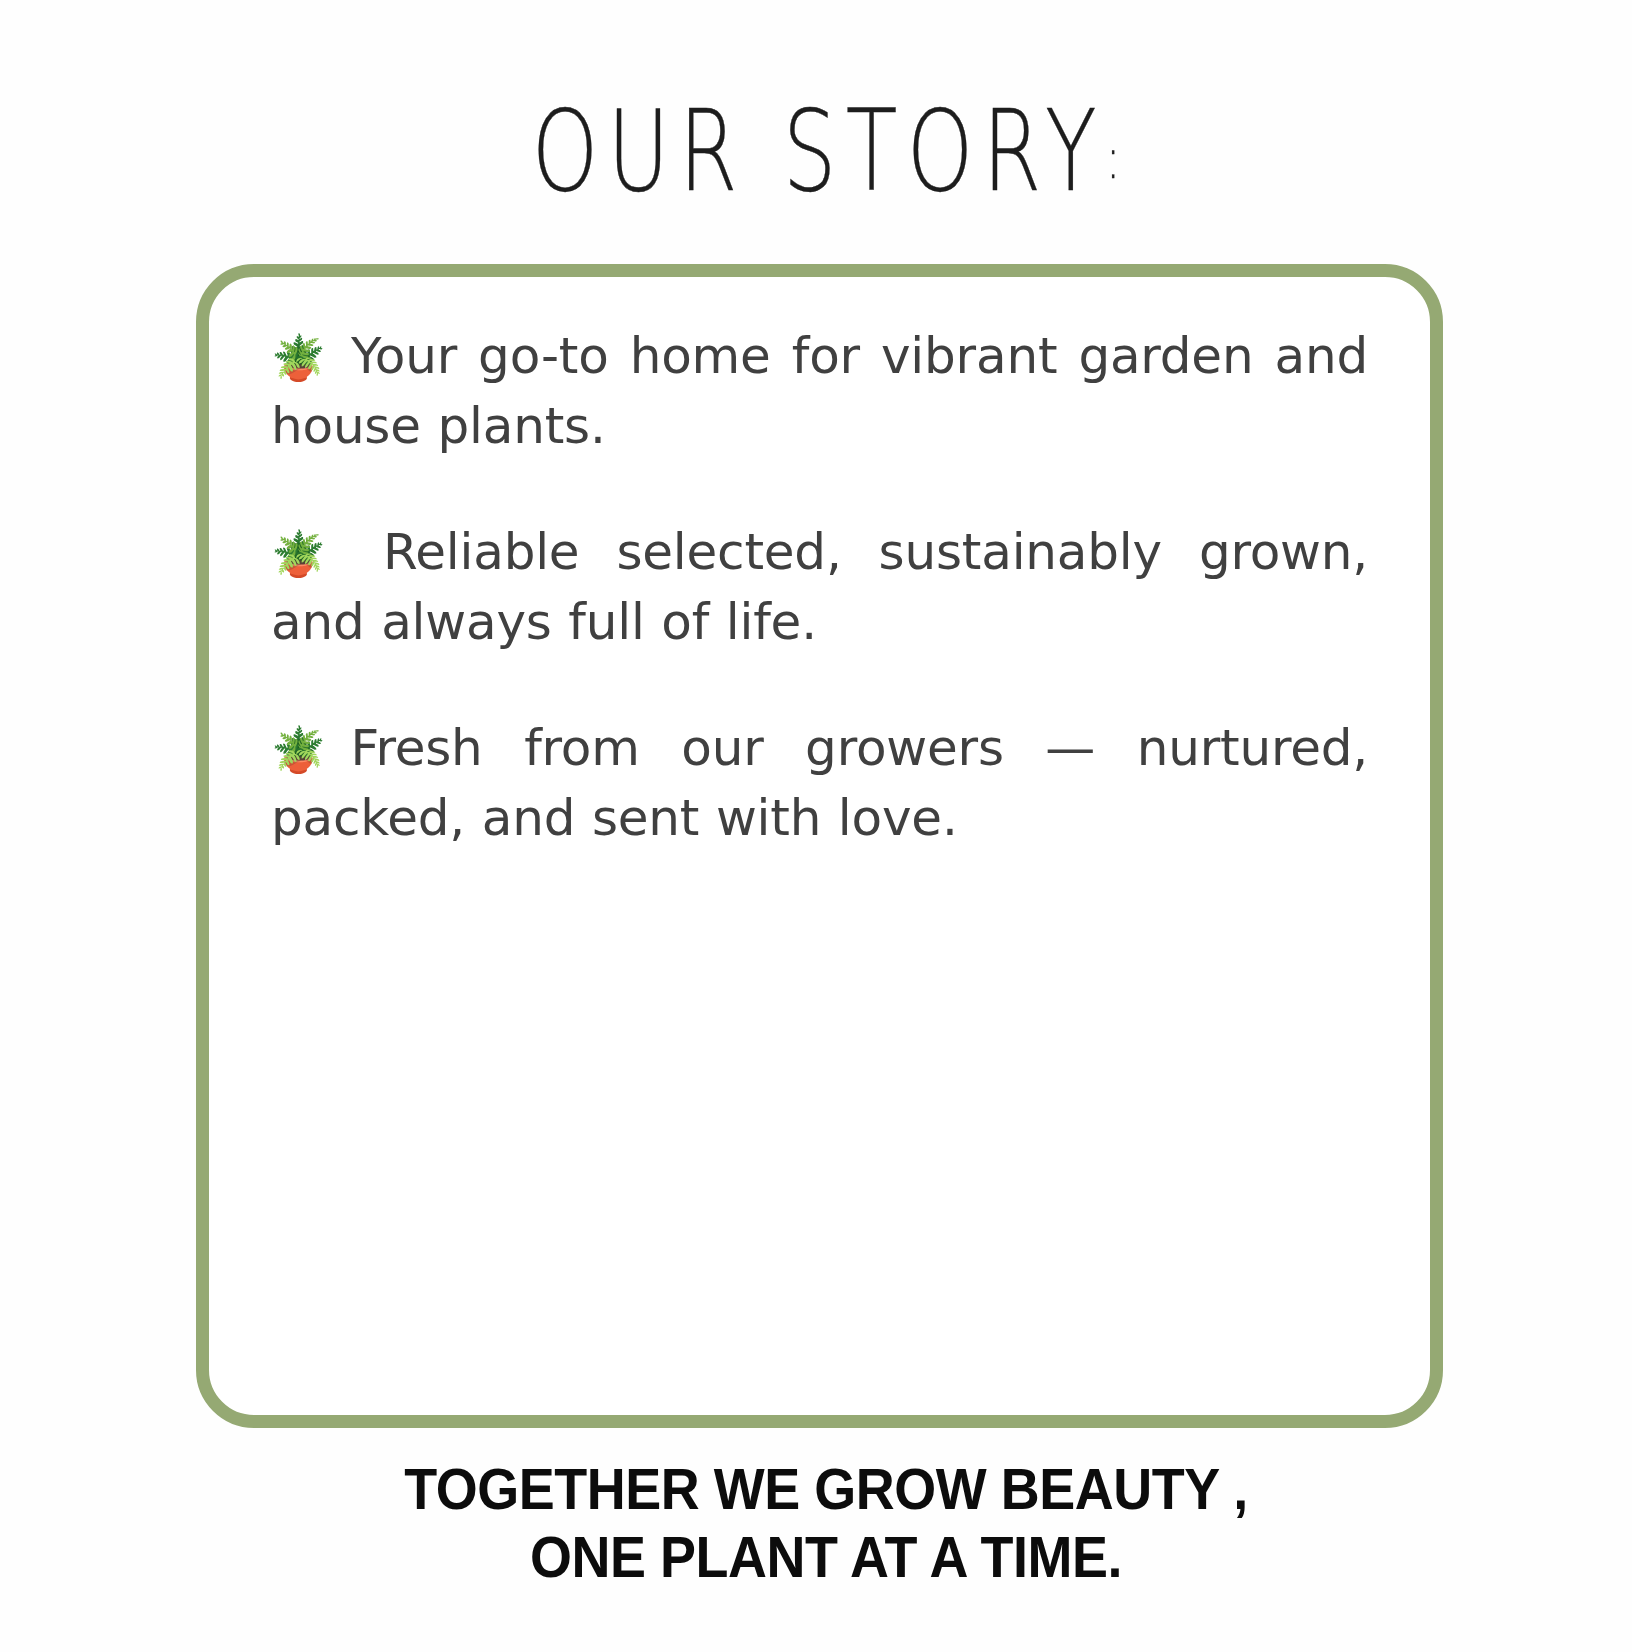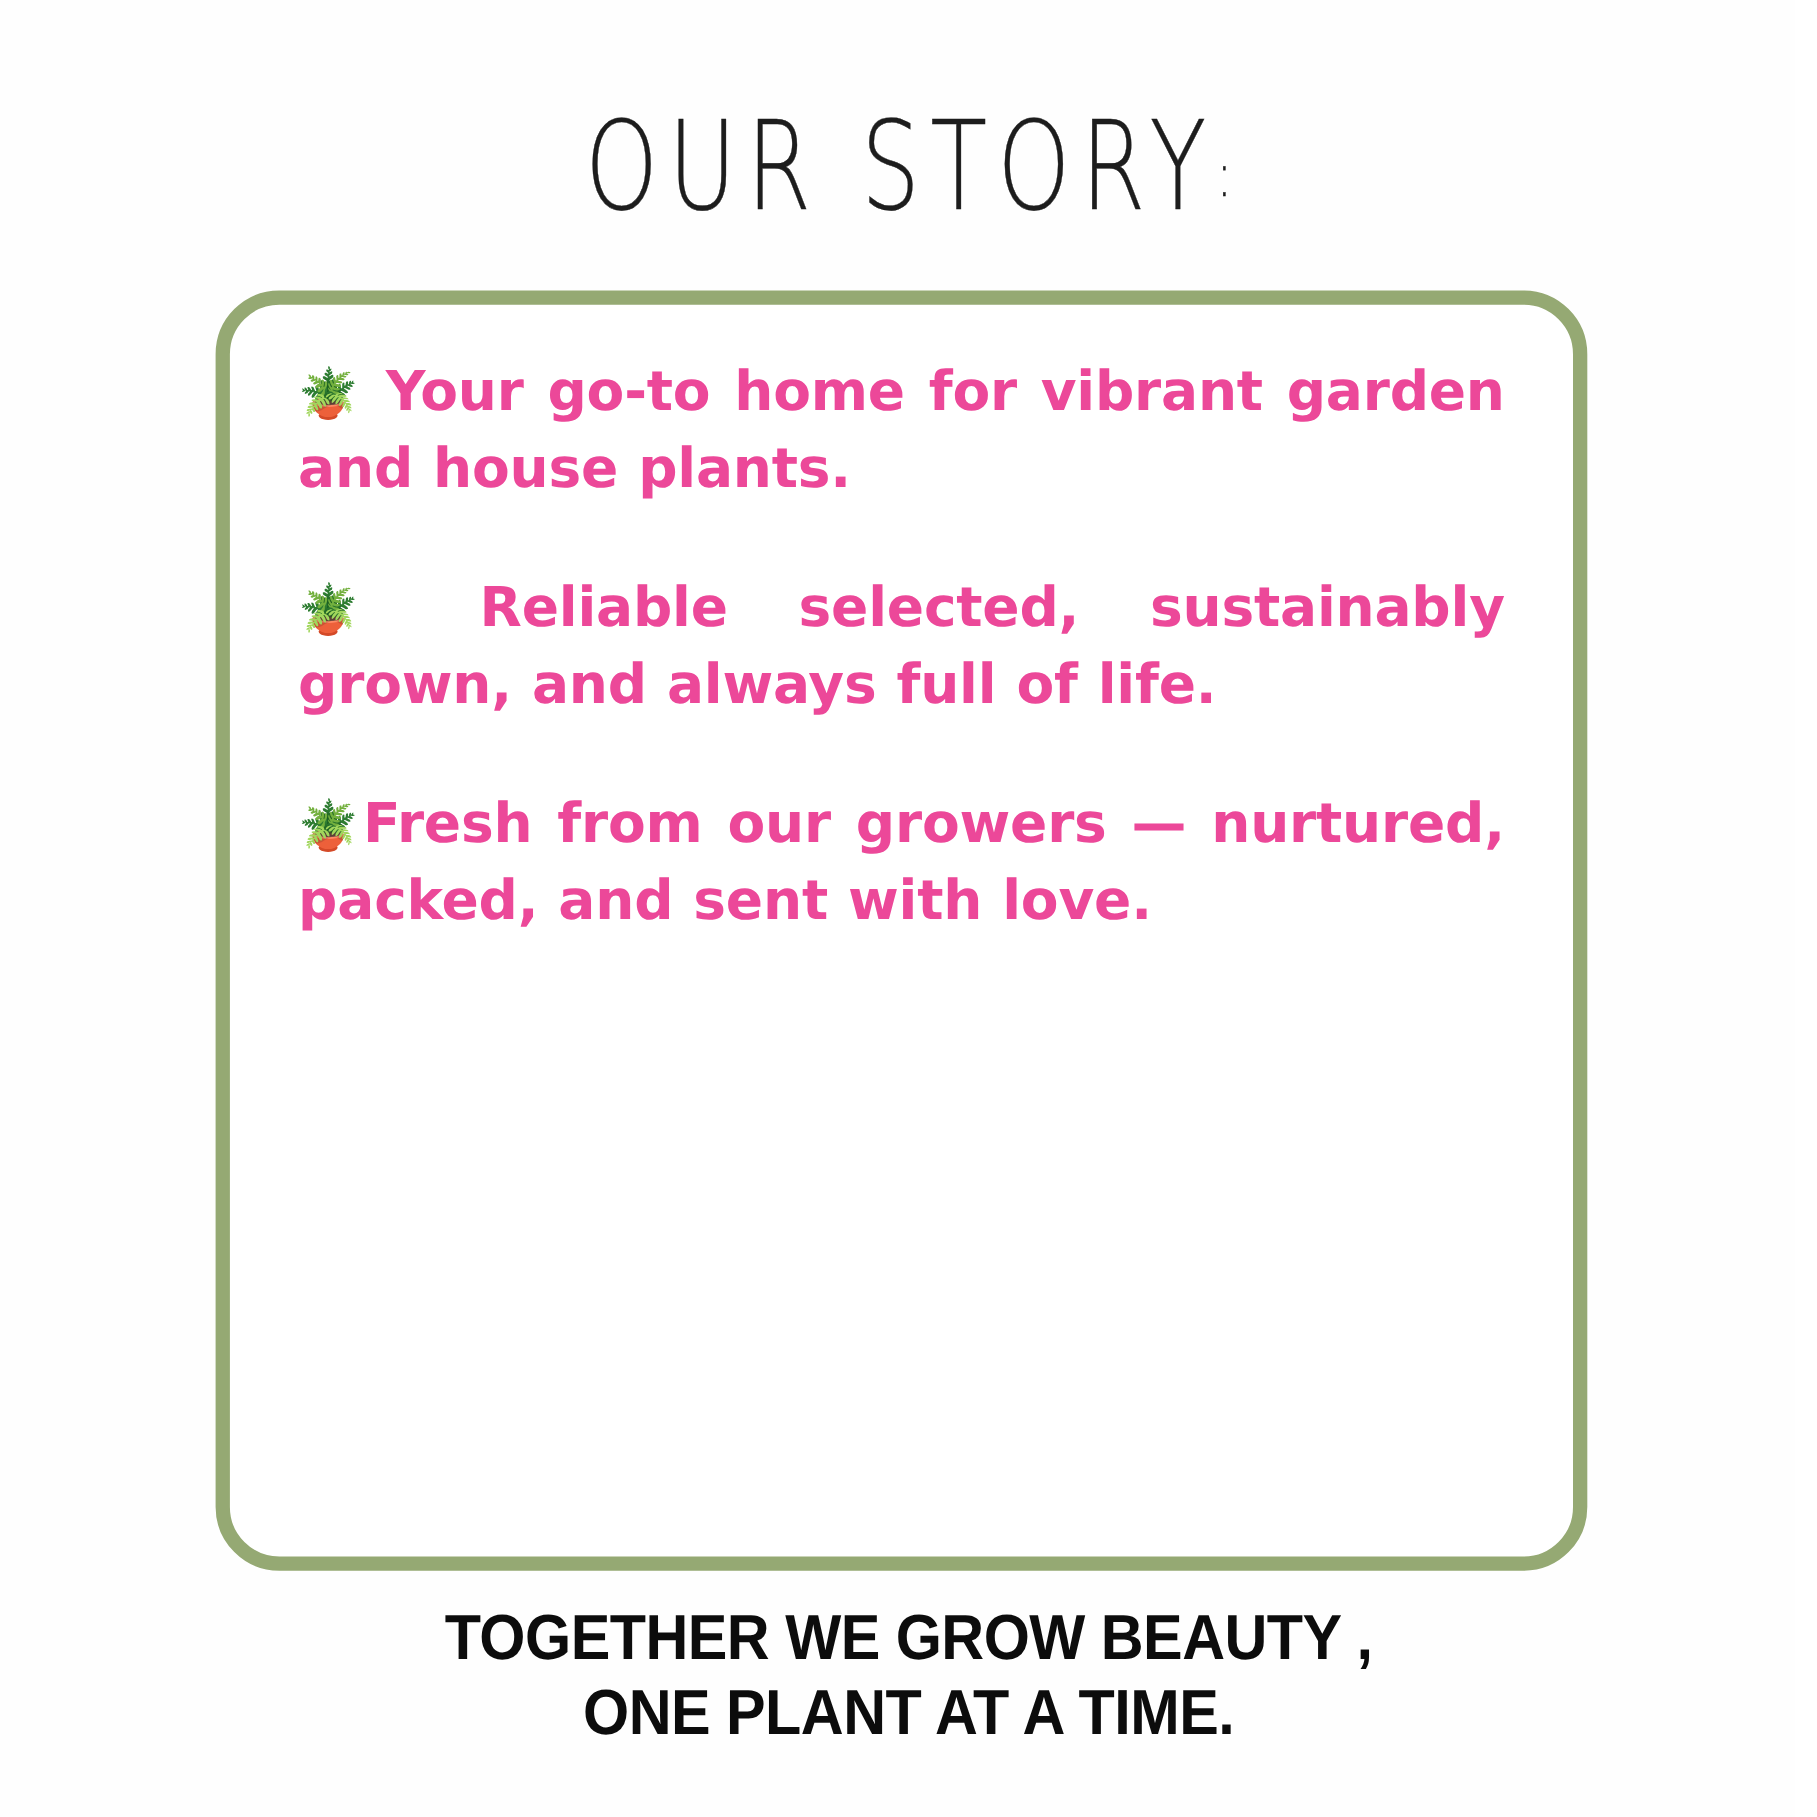--- a/index.html
+++ b/index.html
@@ -63,22 +63,22 @@
   .bullet-list {
     margin: 0;
     padding: 0;
     list-style: none;
   }
 
   .bullet-item {
     display: block;
     font-family: "DejaVu Sans", sans-serif;
     font-size: 50px;
-    font-weight: 700;
-    color: #ec4899;
+    font-weight: 400;
+    color: #404040;
     line-height: 1.40;
     text-align: justify;
     text-justify: inter-word;
     margin: 0 0 56px 0;
     letter-spacing: -0.2px;
     word-spacing: 1px;
   }
   .bullet-item:last-child {
     margin-bottom: 16px;
   }

